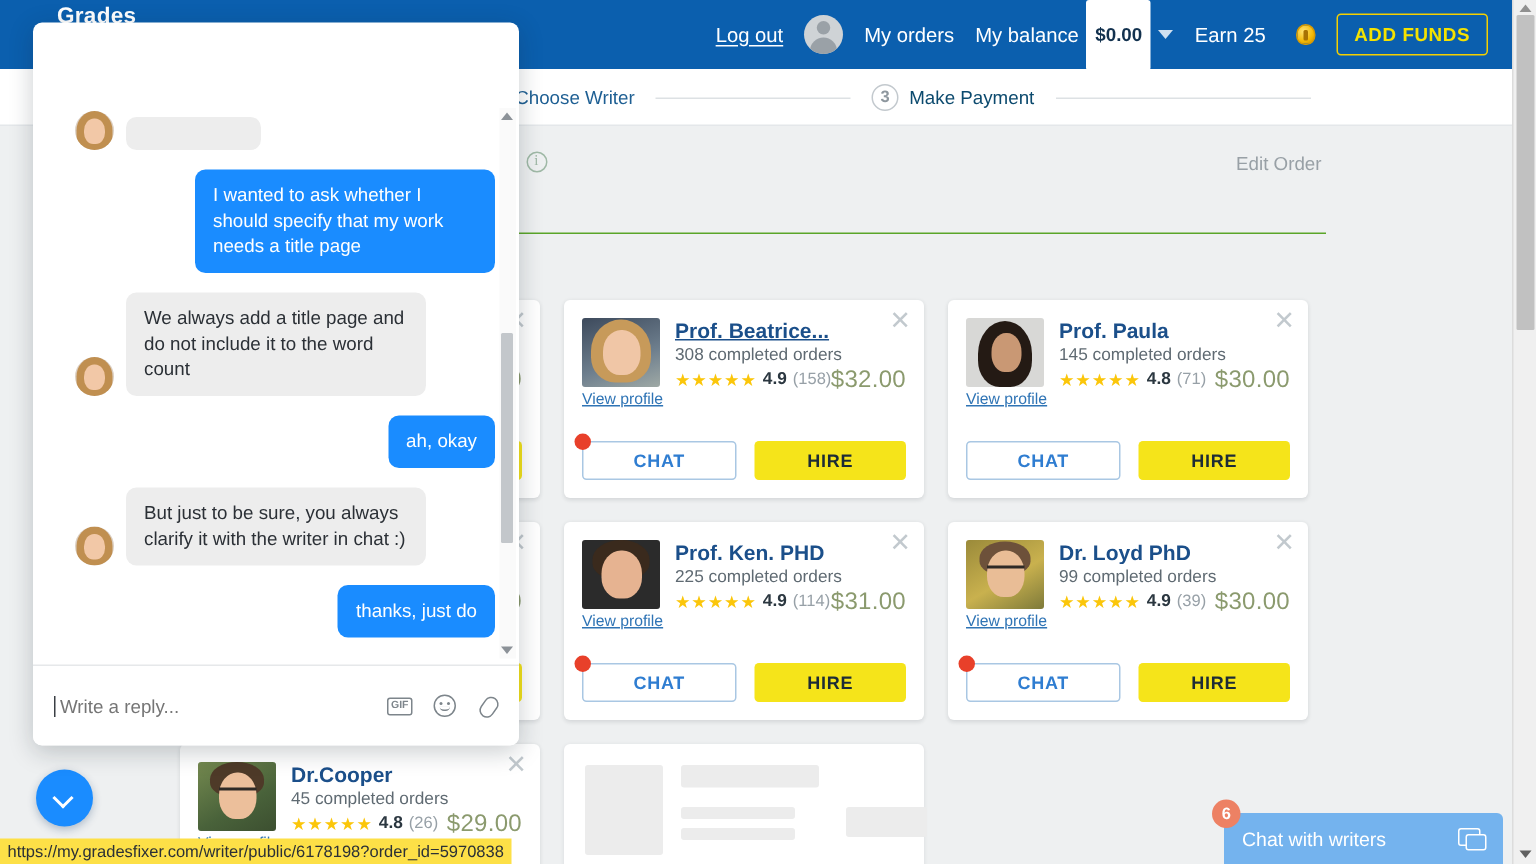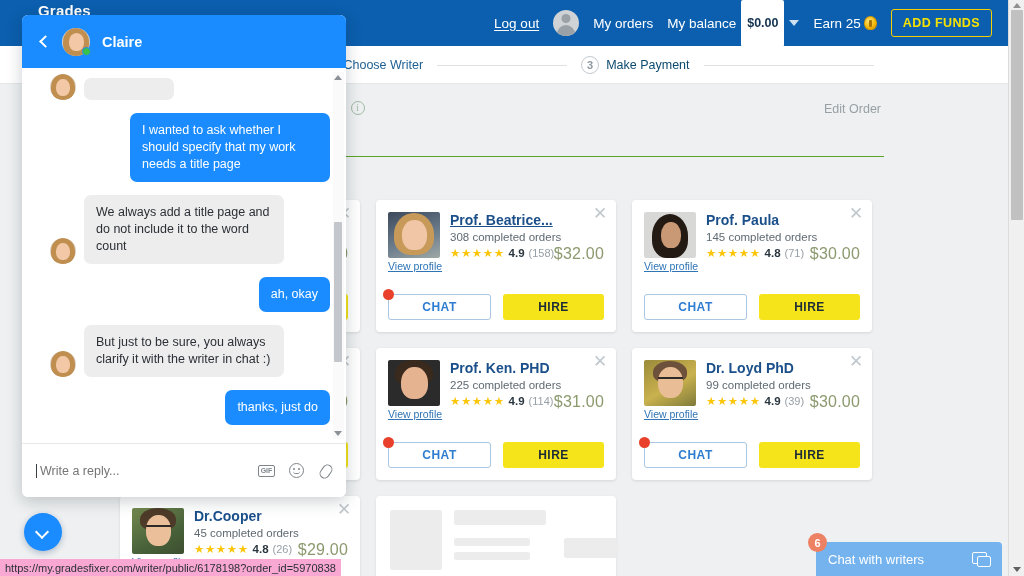--- a/index.html
+++ b/index.html
@@ -42,21 +42,21 @@
   }
   .balance-wrap { display: flex; align-items: center; gap: 5px; }
   .balance-pill {
     background: #ffffff; color: #12314e; font-size: 12.5px; font-weight: bold;
     padding: 16px 6px; border-radius: 2px; line-height: 15px;
   }
   .caret-down {
     width: 0; height: 0; border-left: 5px solid transparent; border-right: 5px solid transparent;
     border-top: 6px solid #cfe0f0;
   }
-  .earn-wrap { display: flex; align-items: center; gap: 3px; }
+  .earn-wrap { display: flex; align-items: center; gap: 20px; }
   .coin {
     width: 13px; height: 14px; border-radius: 50% 50% 45% 45%;
     background: radial-gradient(circle at 35% 32%, #ffe270, #f2b705 62%, #c98a02);
     border: 1px solid #d79a04; position: relative;
   }
   .coin::after {
     content: ""; position: absolute; left: 4px; top: 3px; width: 3px; height: 7px;
     background: #a87202; border-radius: 1px;
   }
   .addfunds {
@@ -316,21 +316,21 @@
   }
   .cw-badge {
     position: absolute; left: -8px; top: -9px; width: 19px; height: 19px;
     border-radius: 50%; background: #ed8164; color: #fff; font-size: 11px;
     display: flex; align-items: center; justify-content: center; font-weight: bold;
   }
 
   
   .statusbar {
     position: absolute; left: 0; bottom: 0; height: 17px; z-index: 30;
-    background: #f9a8d4; color: #2b3036; font-size: 11px;
+    background: #fde047; color: #2b3036; font-size: 11px;
     display: flex; align-items: center; padding: 0 5px; white-space: nowrap;
     font-family: "Liberation Sans", sans-serif;
   }
 
   
   .browser-sb {
     position: absolute; right: 0; top: 0; width: 16px; height: 576px;
     background: #f0f0f0; border-left: 1px solid #dcdcdc; z-index: 40;
   }
   .browser-sb .thumb {
@@ -596,34 +596,20 @@
         <div class="sk" style="left:188px;top:42px;width:54px;height:20px;"></div>
       </div>
 
     </div>
   </div>
 
   <div class="inner-sb"></div>
   <div class="inner-sb-arrow"></div>
 
   <div class="chatpanel">
-    <div class="chat-head">
-      <span class="back-chev"></span>
-      <span class="chat-avatar">
-        <span class="inner">
-          <span class="ph">
-            <span class="ph-bg" style="background:#dcd0c4;display:block;position:absolute;inset:0"></span>
-            <span class="hair" style="left:1px;top:0px;width:26px;height:28px;background:#c08f50;display:block"></span>
-            <span class="face" style="left:7px;top:5px;width:15px;height:18px;background:#f2c8a7;display:block"></span>
-          </span>
-        </span>
-        <span class="online-dot"></span>
-      </span>
-      <span class="chat-title">Claire</span>
-    </div>
 
     <div class="chat-body">
 
       <div class="msg-row in">
         <span class="m-avatar">
           <span class="ph">
             <span class="ph-bg" style="background:#dcd0c4;display:block;position:absolute;inset:0"></span>
             <span class="hair" style="left:1px;top:0;width:24px;height:26px;background:#c08f50;display:block"></span>
             <span class="face" style="left:6px;top:5px;width:14px;height:17px;background:#f2c8a7;display:block"></span>
           </span>

